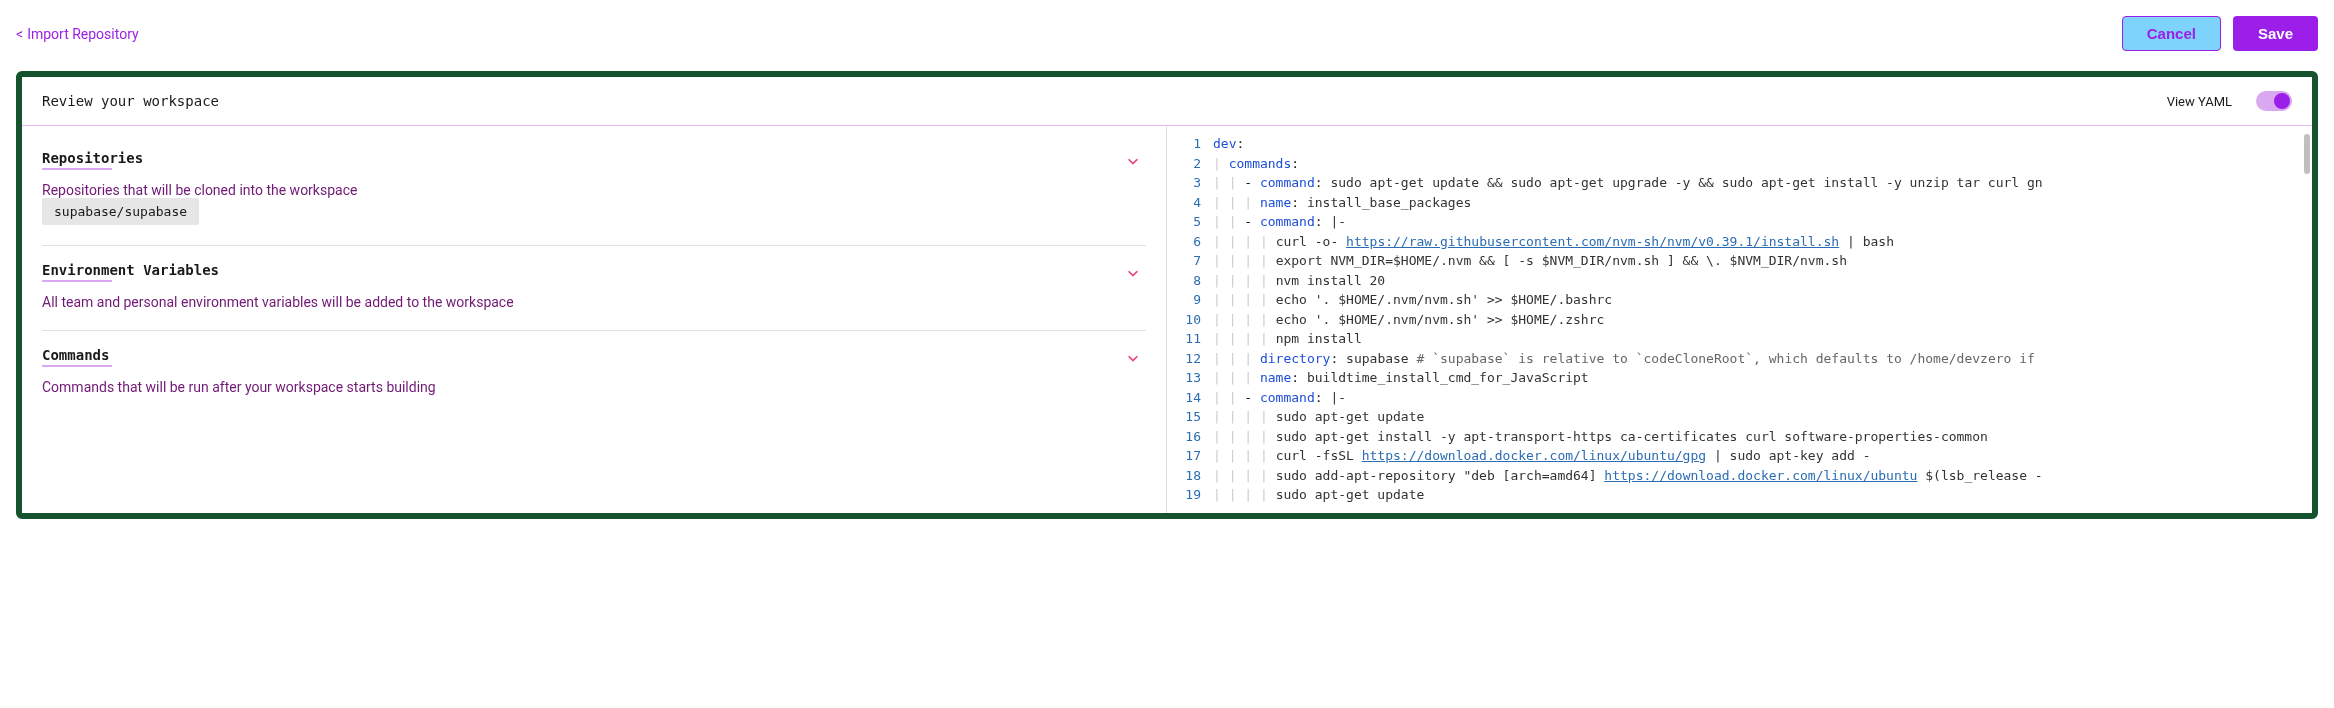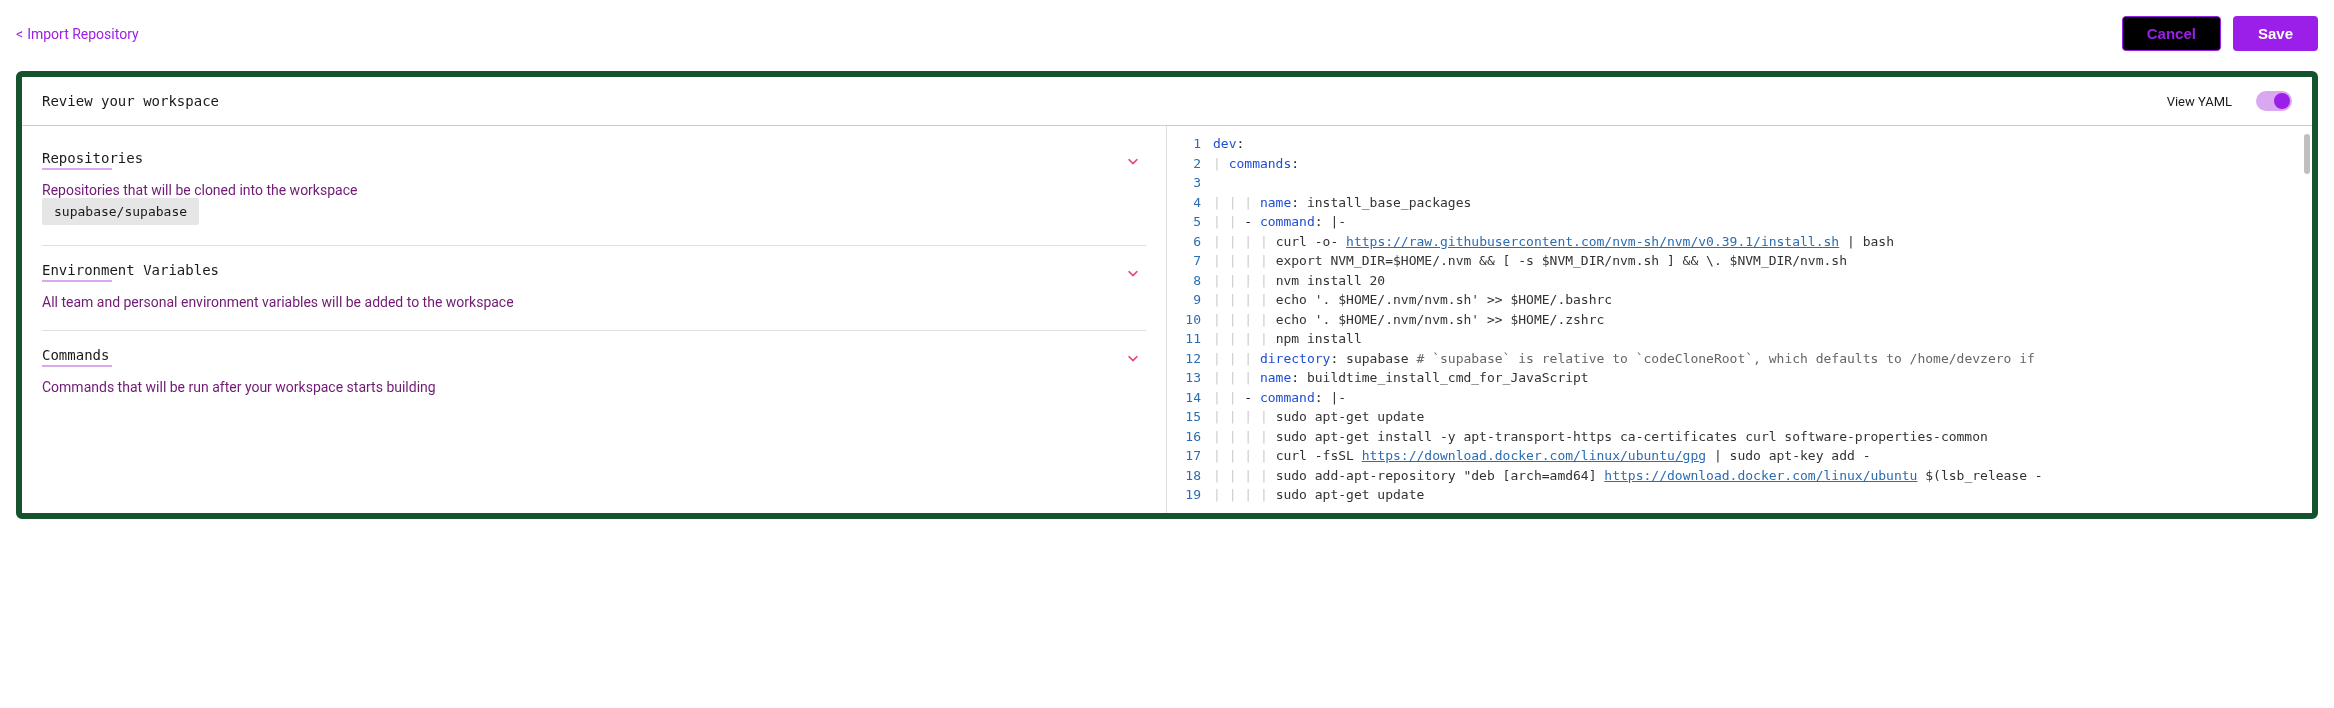--- a/index.html
+++ b/index.html
@@ -31,21 +31,21 @@
   }
   .btn {
     padding: 8px 24px;
     border-radius: 4px;
     font-size: 15px;
     font-weight: 600;
     cursor: pointer;
     border: 1px solid transparent;
   }
   .btn-secondary {
-    background: #000000;
+    background: #7dd3fc;
     color: #9b1fe8;
     border: 1px solid #9b1fe8;
   }
   .btn-primary {
     background: #9b1fe8;
     color: #fff;
   }
   .panel {
     border: 6px solid #14532d;
     border-radius: 6px;
@@ -104,21 +104,21 @@
   }
   .section {
     border-bottom: 1px solid #e0e0e0;
     padding: 16px 0 20px 0;
     position: relative;
   }
   .section:last-child { border-bottom: none; }
   .section-title {
     font-family: ui-monospace, "SF Mono", Menlo, Consolas, monospace;
     font-size: 14px;
-    font-weight: 400;
+    font-weight: 700;
     margin-bottom: 2px;
   }
   .underline {
     width: 70px;
     height: 2px;
     background: #d9a8f0;
     margin-bottom: 12px;
   }
   .section-desc {
     font-size: 14px;
@@ -237,21 +237,21 @@
 
       </div>
 
       <div class="right-col">
         <div class="scroll-thumb"></div>
 
         <div class="code-line"><span class="gutter">1</span><span class="code"><span class="key">dev</span>:</span></div>
 
         <div class="code-line"><span class="gutter">2</span><span class="code"><span class="guide">| </span><span class="key">commands</span>:</span></div>
 
-        <div class="code-line"><span class="gutter">3</span></div>
+        <div class="code-line"><span class="gutter">3</span><span class="code"><span class="guide">| | </span>- <span class="key">command</span>: <span class="str">sudo apt-get update &amp;&amp; sudo apt-get upgrade -y &amp;&amp; sudo apt-get install -y unzip tar curl gn</span></span></div>
 
         <div class="code-line"><span class="gutter">4</span><span class="code"><span class="guide">| | | </span><span class="key">name</span>: <span class="str">install_base_packages</span></span></div>
 
         <div class="code-line"><span class="gutter">5</span><span class="code"><span class="guide">| | </span>- <span class="key">command</span>: <span class="str">|-</span></span></div>
 
         <div class="code-line"><span class="gutter">6</span><span class="code"><span class="guide">| | | | </span><span class="str">curl -o- </span><span class="url">https://raw.githubusercontent.com/nvm-sh/nvm/v0.39.1/install.sh</span><span class="str"> | bash</span></span></div>
 
         <div class="code-line"><span class="gutter">7</span><span class="code"><span class="guide">| | | | </span><span class="str">export NVM_DIR=$HOME/.nvm &amp;&amp; [ -s $NVM_DIR/nvm.sh ] &amp;&amp; \. $NVM_DIR/nvm.sh</span></span></div>
 
         <div class="code-line"><span class="gutter">8</span><span class="code"><span class="guide">| | | | </span><span class="str">nvm install 20</span></span></div>

